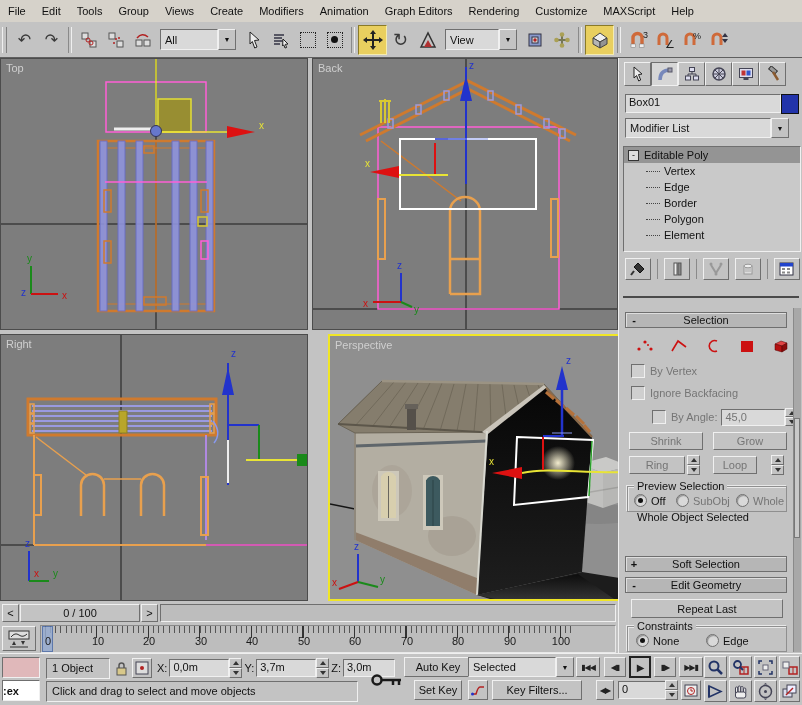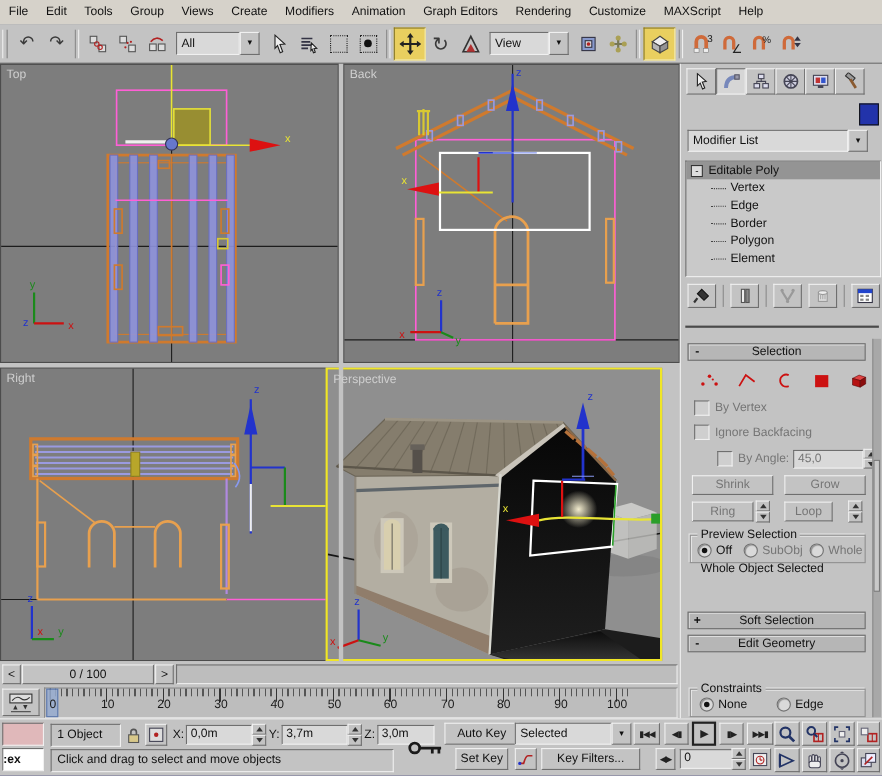--- a/index.html
+++ b/index.html
@@ -368,21 +368,21 @@
       <g>
         <line x1="28" y1="216" x2="28" y2="246" stroke="#2233cc" stroke-width="2"></line>
         <line x1="28" y1="246" x2="48" y2="246" stroke="#1a8a1a" stroke-width="2"></line>
         <text x="24" y="212" font-size="10" fill="#2233cc">z</text>
         <text x="33" y="242" font-size="10" fill="#cc1111">x</text>
         <text x="52" y="242" font-size="10" fill="#1a8a1a">y</text>
       </g>
     </svg>
   </div>
 
-  <div class="vp active" style="left:296px;top:334px;width:306px;height:267px;">
+  <div class="vp active" style="left:328px;top:334px;width:306px;height:267px;">
     <span class="vp-label">Perspective</span>
     <svg width="302" height="263" viewBox="0 0 302 263">
       <defs>
         <radialGradient id="glow" cx="50%" cy="50%" r="50%">
             <stop offset="0%" stop-color="#fff8d8" stop-opacity="0.95"></stop>
             <stop offset="100%" stop-color="#fff8d8" stop-opacity="0"></stop>
           </radialGradient>
         <linearGradient id="darkgrad" x1="0" y1="0" x2="0" y2="1">
             <stop offset="0%" stop-color="#070707"></stop>
             <stop offset="100%" stop-color="#1e1e1e"></stop>
@@ -750,20 +750,21 @@
           </svg>
       </div>
       <div class="tab">
         <svg width="16" height="16">
             <rect x="4" y="2" width="8" height="4" fill="#999" stroke="#333" transform="rotate(40 8 4)"></rect>
             <line x1="8" y1="6" x2="13" y2="14" stroke="#8a5a30" stroke-width="2.5"></line>
           </svg>
       </div>
     </div>
 
+    <div class="field" style="position:absolute;left:6px;top:36px;width:148px;height:15px;"><span>Box01</span></div>
     <div style="position:absolute;left:162px;top:36px;width:16px;height:18px;background:#2233aa;border:1px solid #111;"></div>
 
     <div class="ddown" style="position:absolute;left:6px;top:60px;margin:0;height:20px;">
       <div class="dval" style="width:136px;">
           <span>Modifier List</span>
         </div>
       <div class="ddbtn">
           <span>▼</span>
         </div>
     </div>
@@ -945,20 +946,23 @@
     <div style="position:absolute;left:0;top:453px;width:148px;text-align:center;"><span>Whole Object Selected</span></div>
 
     <div class="rollout-hdr" style="left:6px;top:498px;width:162px;">
       <span class="pm">+</span>
       <span class="cap">Soft Selection</span>
     </div>
     <div class="rollout-hdr" style="left:6px;top:519px;width:162px;">
       <span class="pm">-</span>
       <span class="cap">Edit Geometry</span>
     </div>
+    <div class="sbtn" style="position:absolute;left:12px;top:541px;width:152px;height:19px;">
+        <span>Repeat Last</span>
+      </div>
 
     <div class="groupbox" style="left:8px;top:568px;width:160px;height:26px;">
       <span class="gb-title">Constraints</span>
       <div class="flex" style="position:absolute;left:8px;top:7px;">
         <div class="radio sel"></div>
         <span>None</span>
       </div>
       <div class="flex" style="position:absolute;left:78px;top:7px;">
         <div class="radio"></div>
         <span>Edge</span>

